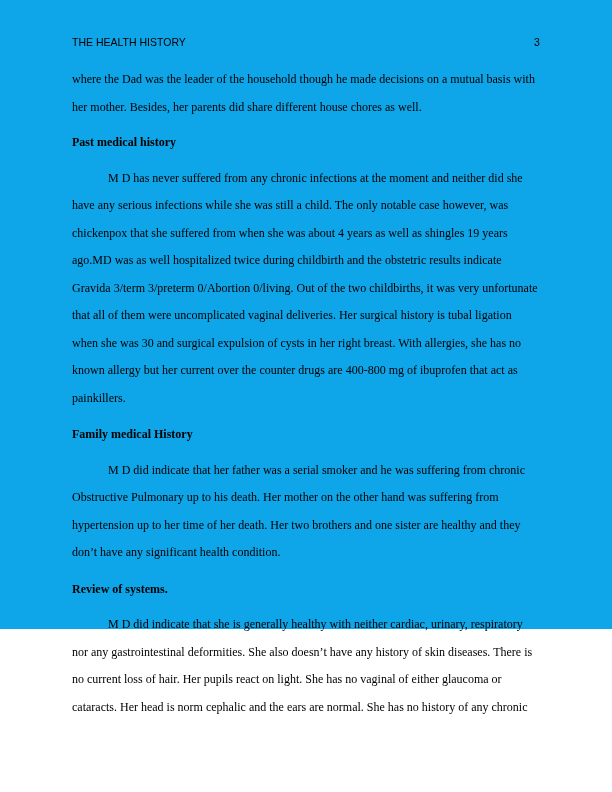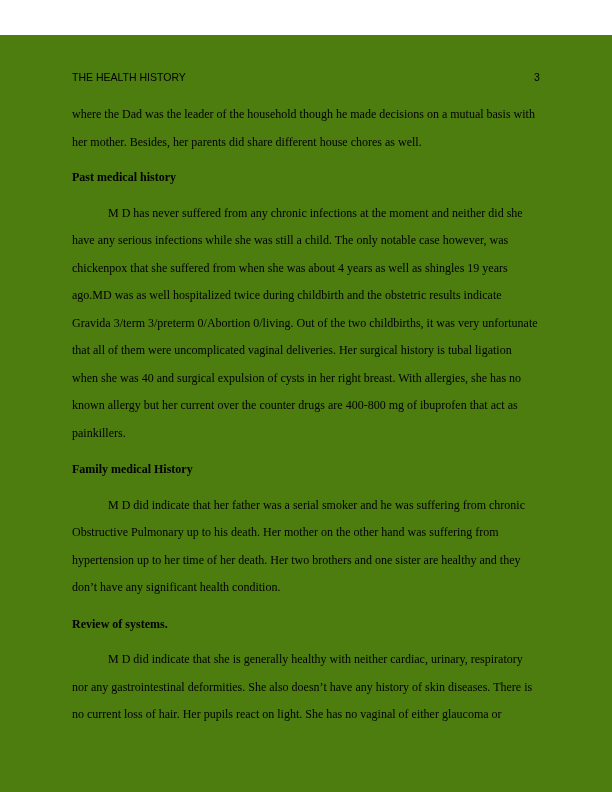--- a/index.html
+++ b/index.html
@@ -1,17 +1,17 @@
 <!DOCTYPE html>
 <html><head>
   <meta charset="utf-8">
   <style>
     html, body { margin: 0; padding: 0; background: #ffffff; }
     body { width: 612px; height: 792px; position: relative; overflow: hidden; }
-    .page { position: absolute; left: 0; top: 0; width: 612px; height: 757px; background: #4d7c0f; color: #000; margin-top: 35px; }
+    .page { position: absolute; left: 0; top: 0; width: 612px; height: 629px; background: #0ea5e9; color: #000; }
     .header-title { position: absolute; left: 72px; top: 36px; font-family: "Liberation Sans", sans-serif; font-size: 10.5px; letter-spacing: 0px; color: #000; }
     .page-num { position: absolute; left: 534px; top: 36px; font-family: "Liberation Sans", sans-serif; font-size: 10.5px; color: #000; }
     .line { position: absolute; left: 72px; font-family: "Liberation Serif", serif; font-size: 12px; color: #000; white-space: nowrap; }
     .indent { left: 108px; }
     .heading { font-weight: bold; }
   </style>
 </head>
 <body>
 
 <div class="page">
@@ -21,27 +21,28 @@
   <div class="line" style="top:72px">where the Dad was the leader of the household though he made decisions on a mutual basis with</div>
   <div class="line" style="top:100px">her mother. Besides, her parents did share different house chores as well.</div>
 
   <div class="line heading" style="top:135px">Past medical history</div>
   <div class="line indent" style="top:171px">M D has never suffered from any chronic infections at the moment and neither did she</div>
   <div class="line" style="top:198px">have any serious infections while she was still a child. The only notable case however, was</div>
   <div class="line" style="top:226px">chickenpox that she suffered from when she was about 4 years as well as shingles 19 years</div>
   <div class="line" style="top:253px">ago.MD was as well hospitalized twice during childbirth and the obstetric results indicate</div>
   <div class="line" style="top:281px">Gravida 3/term 3/preterm 0/Abortion 0/living. Out of the two childbirths, it was very unfortunate</div>
   <div class="line" style="top:308px">that all of them were uncomplicated vaginal deliveries. Her surgical history is tubal ligation</div>
-  <div class="line" style="top:336px">when she was 40 and surgical expulsion of cysts in her right breast. With allergies, she has no</div>
+  <div class="line" style="top:336px">when she was 30 and surgical expulsion of cysts in her right breast. With allergies, she has no</div>
   <div class="line" style="top:363px">known allergy but her current over the counter drugs are 400-800 mg of ibuprofen that act as</div>
   <div class="line" style="top:391px">painkillers.</div>
 
   <div class="line heading" style="top:427px">Family medical History</div>
   <div class="line indent" style="top:463px">M D did indicate that her father was a serial smoker and he was suffering from chronic</div>
   <div class="line" style="top:490px">Obstructive Pulmonary up to his death. Her mother on the other hand was suffering from</div>
   <div class="line" style="top:518px">hypertension up to her time of her death. Her two brothers and one sister are healthy and they</div>
   <div class="line" style="top:545px">don’t have any significant health condition.</div>
 
   <div class="line heading" style="top:582px">Review of systems.</div>
   <div class="line indent" style="top:617px">M D did indicate that she is generally healthy with neither cardiac, urinary, respiratory</div>
   <div class="line" style="top:645px">nor any gastrointestinal deformities. She also doesn’t have any history of skin diseases. There is</div>
   <div class="line" style="top:672px">no current loss of hair. Her pupils react on light. She has no vaginal of either glaucoma or</div>
+  <div class="line" style="top:700px">cataracts. Her head is norm cephalic and the ears are normal. She has no history of any chronic</div>
 </div>
 
 </body></html>

